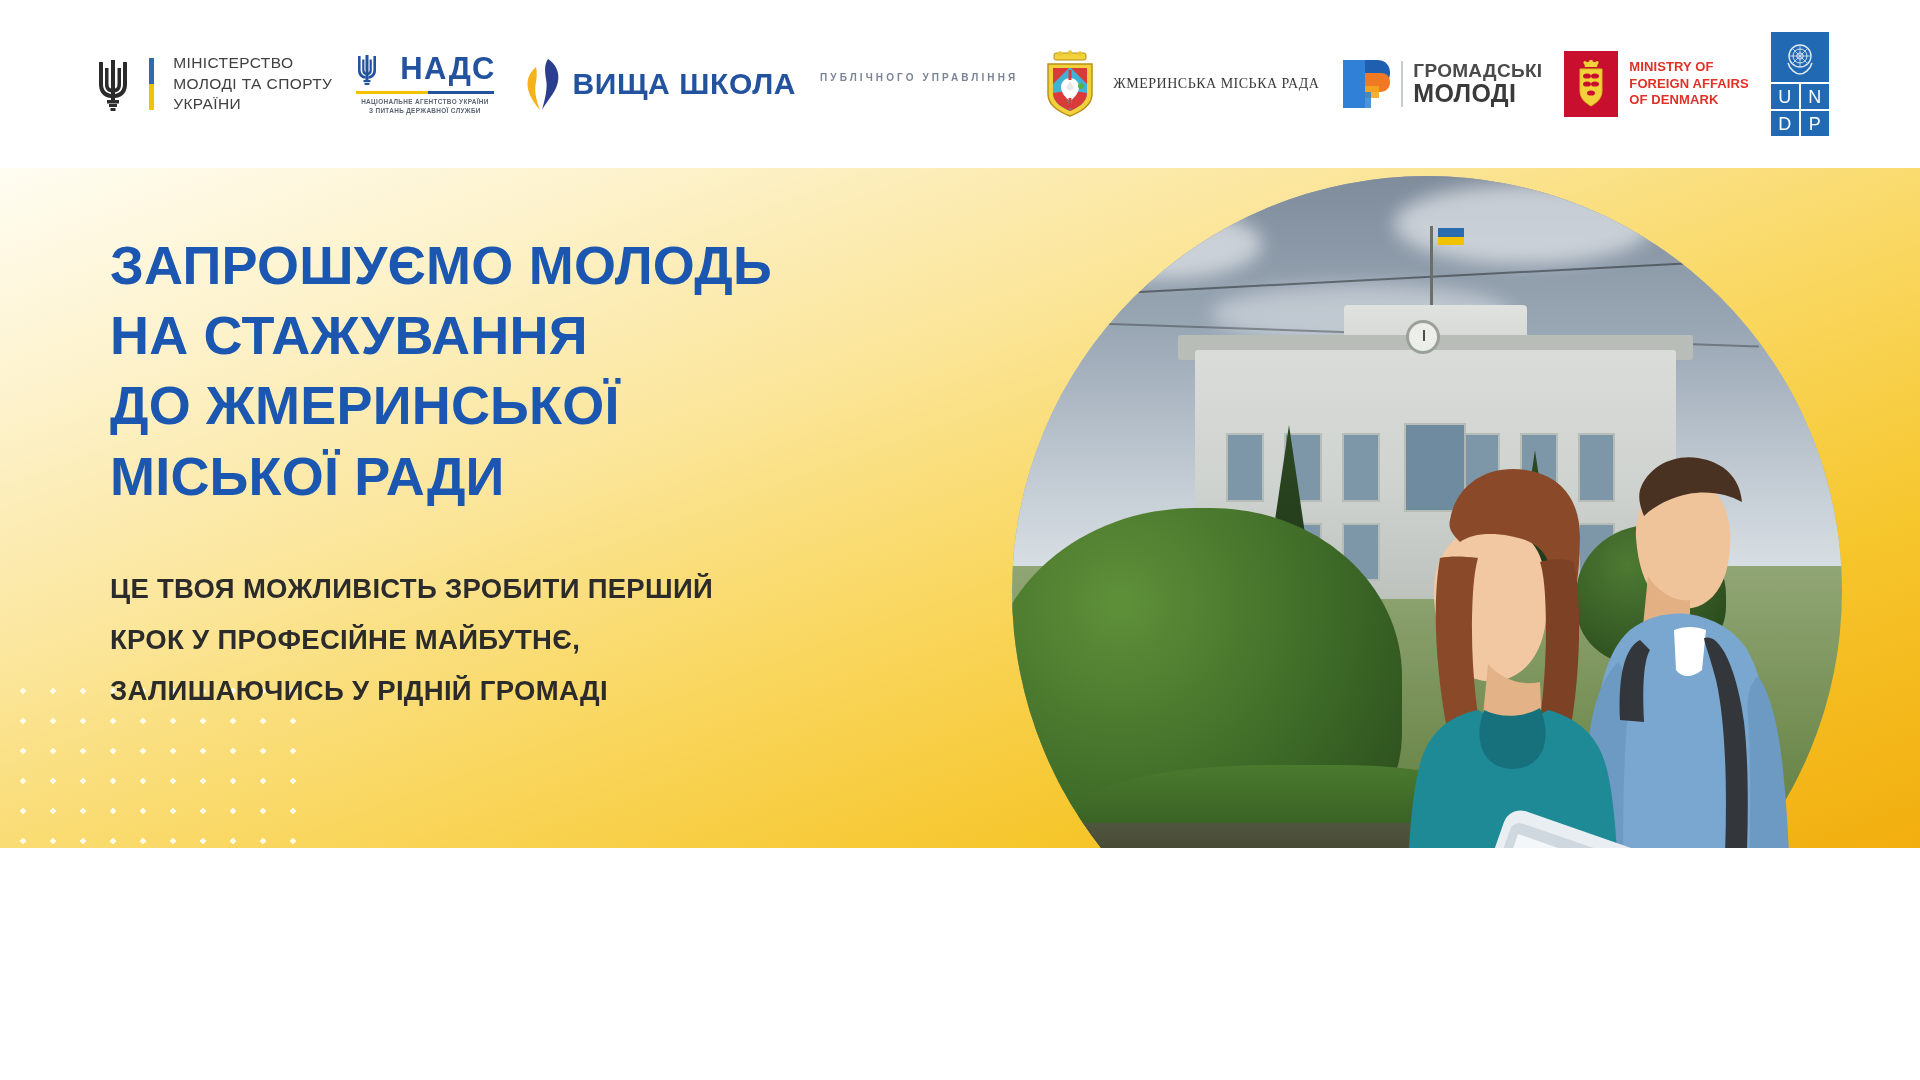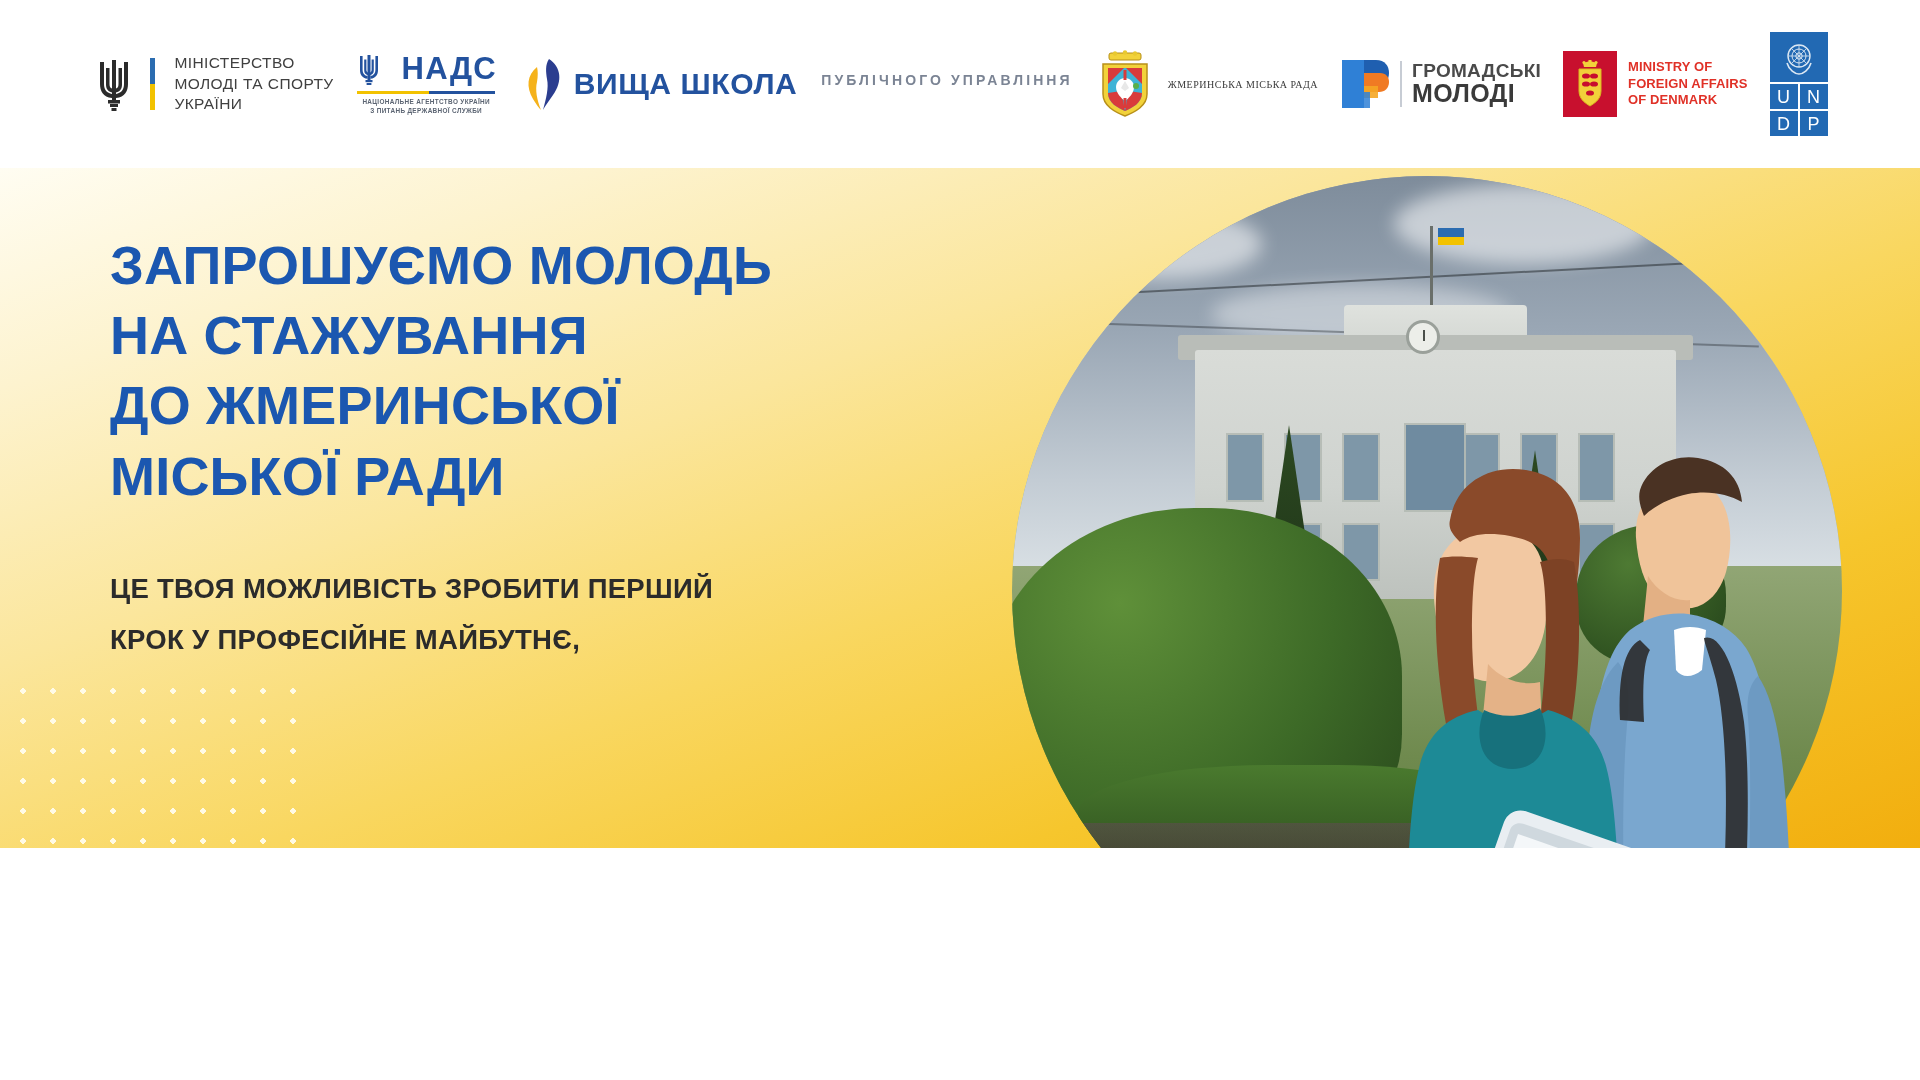--- a/index.html
+++ b/index.html
@@ -61,31 +61,31 @@
   
   .logo-vs { gap:9px; }
   .vs-mark { width:46px; height:54px; }
   .vs-mark svg { width:100%; height:100%; display:block; }
   .vs-text { display:flex; }
   .vs-title {
     font-size:30px; font-weight:700; color:#23529e;
     letter-spacing:.6px; line-height:1;
   }
   .vs-sub {
-    font-size:14px; color:#7b8494; letter-spacing:3.1px;
+    font-size:10px; color:#7b8494; letter-spacing:3.1px;
     margin-top:3px; font-weight:600;margin-left:24px;
   }
 
   
   .logo-zh { gap:13px; }
   .zh-crest { width:60px; height:68px; }
   .zh-crest svg { width:100%; height:100%; display:block; }
   .zh-text {
     font-family:"Liberation Serif", serif;
-    font-size:10px; color:#3a3a3a; letter-spacing:.5px; white-space:nowrap;
+    font-size:14px; color:#3a3a3a; letter-spacing:.5px; white-space:nowrap;
   }
 
   
   .logo-gr { gap:10px; }
   .gr-mark { width:50px; height:52px; }
   .gr-mark svg { width:100%; height:100%; display:block; }
   .gr-bar { width:2px; height:46px; background:#c7ccd4; }
   .gr-text { display:flex; flex-direction:column; line-height:1.03; }
   .gr-l1 { font-size:19px; font-weight:700; color:#4a4a4a; letter-spacing:.3px; }
   .gr-l2 { font-size:25px; font-weight:700; color:#3a3a3a; letter-spacing:.3px; }
@@ -418,20 +418,21 @@
     <div class="hero-text">
       <div class="headline">
         <span class="hl">ЗАПРОШУЄМО МОЛОДЬ</span>
         <span class="hl">НА СТАЖУВАННЯ</span>
         <span class="hl">ДО ЖМЕРИНСЬКОЇ</span>
         <span class="hl">МІСЬКОЇ РАДИ</span>
       </div>
       <div class="subhead">
         <span class="sl">ЦЕ ТВОЯ МОЖЛИВІСТЬ ЗРОБИТИ ПЕРШИЙ</span>
         <span class="sl">КРОК У ПРОФЕСІЙНЕ МАЙБУТНЄ,</span>
+        <span class="sl">ЗАЛИШАЮЧИСЬ У РІДНІЙ ГРОМАДІ</span>
       </div>
     </div>
 
     <div class="photo-wrap">
       <div class="photo-circle">
         <div class="sky"></div>
         <div class="cloud" style="left:6%;top:4%;width:200px;height:70px;"></div>
         <div class="cloud" style="left:46%;top:1%;width:260px;height:80px;"></div>
         <div class="cloud" style="left:24%;top:13%;width:300px;height:60px;opacity:.7;"></div>
 

